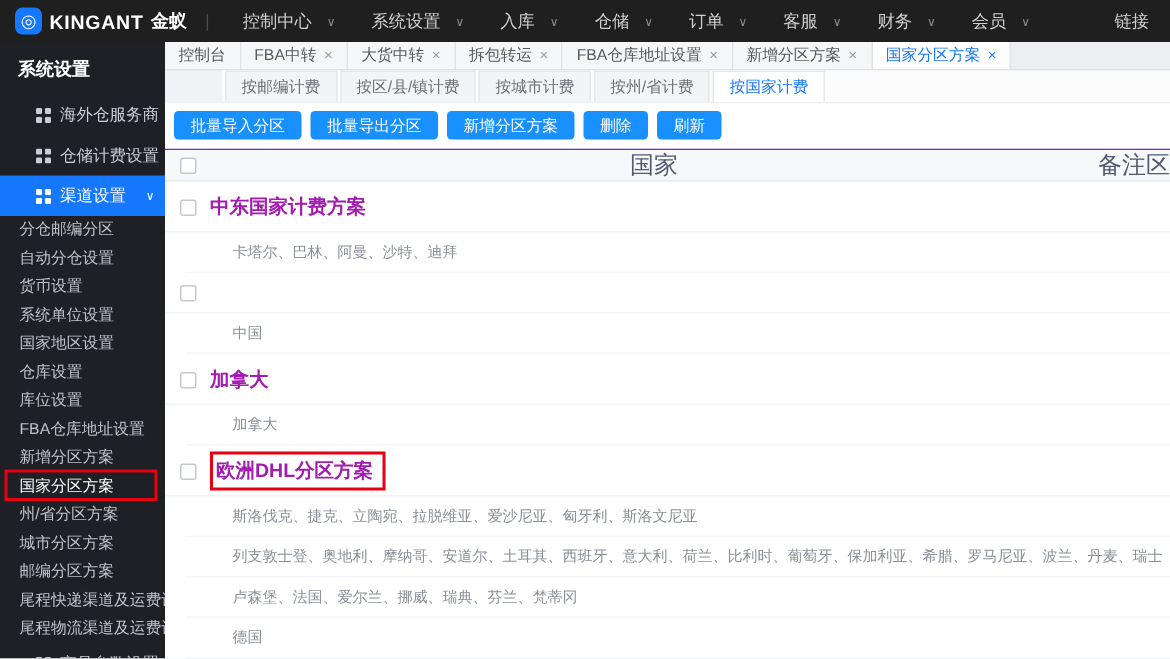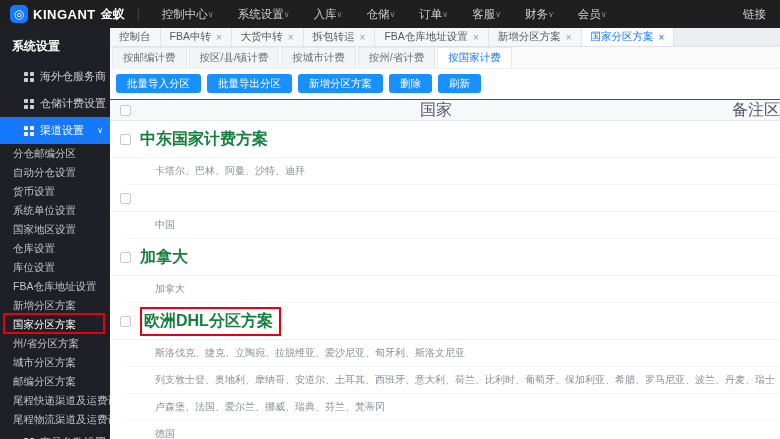--- a/index.html
+++ b/index.html
@@ -10,21 +10,21 @@
   
   .topbar { height:28px; background:#1f1f1f; display:flex; align-items:center; flex:0 0 28px; padding:0 10px; }
   .logo { display:flex; align-items:center; gap:5px; }
   .logo-icon { width:18px; height:18px; background:#1677ff; border-radius:5px; color:#fff;
     display:flex; align-items:center; justify-content:center; font-size:12px; font-weight:bold; }
   .logo-text { color:#fff; font-weight:bold; font-size:13px; letter-spacing:.5px; }
   .logo-cn { color:#fff; font-weight:bold; font-size:12px; }
   .top-sep { color:#4a4a4a; margin:0 12px; font-size:12px; }
   .top-menu { display:flex; align-items:center; gap:4px; flex:1; }
   .top-menu-item { color:#cfcfcf; font-size:11.5px; padding:0 10px; height:28px; display:flex;
-    align-items:center; gap:0; cursor:pointer; white-space:nowrap; }
+    align-items:center; gap:10px; cursor:pointer; white-space:nowrap; }
   .caret { font-size:8px; color:#8c8c8c; }
   .top-link { color:#cfcfcf; font-size:11.5px; padding:0 4px; }
 
   
   .body { flex:1; display:flex; min-height:0; }
 
   
   .sidebar { width:110px; background:#1e2025; color:#c9cdd4; flex:0 0 110px; overflow:hidden; position:relative; }
   .sb-title { color:#ffffff; font-weight:bold; font-size:12px; padding:10px 0 8px 12px; }
   .sb-group { height:27px; display:flex; align-items:center; gap:6px; padding-left:24px; font-size:11px;
@@ -46,40 +46,40 @@
   
   .tabbar { height:19px; background:#eceef1; border-bottom:1px solid #dfe2e6; display:flex; align-items:stretch; }
   .tab { display:flex; align-items:center; gap:5px; padding:0 9px; font-size:10.5px; color:#595959;
     background:#f5f6f8; border-right:1px solid #dfe2e6; cursor:pointer; white-space:nowrap; }
   .tab .x { color:#9b9b9b; font-size:10px; }
   .tab.active { background:#ffffff; color:#1677ff; }
   .tab.active .x { color:#1677ff; }
 
   
   .subtabbar { height:22px; background:#fbfbfc; border-bottom:1px solid #eef0f2; display:flex;
-    align-items:center; padding-left:2px; gap:2px; }
+    align-items:center; padding-left:2px; gap:2px;margin-left:38px; }
   .subtab { font-size:10.5px; color:#6b6f76; padding:2px 10px; background:#f3f4f6;
     border:1px solid #e6e8ec; border-bottom:none; height:100%; display:flex; align-items:center; cursor:pointer; }
   .subtab.active { color:#1677ff; background:#ffffff; }
 
   
   .toolbar { background:#ffffff; padding:5px 6px 6px 6px; display:flex; gap:6px; }
   .btn { background:#1890ff; color:#fff; border:none; border-radius:3px; font-size:10.5px;
     height:19px; padding:0 11px; cursor:pointer; font-family:inherit; }
 
   
   .table { background:#ffffff; flex:1; display:flex; flex-direction:column; overflow:hidden; }
   .thead { height:22px; background:#f6f8fa; border-top:1px solid #6d28d9; border-bottom:1px solid #e8ebee;
     display:flex; align-items:center; font-size:16px; color:#515a6e; }
   .col-check { width:30px; display:flex; justify-content:center; flex:0 0 30px; }
   .checkbox { width:11px; height:11px; border:1px solid #c5c8ce; border-radius:2px; background:#fff; cursor:pointer; }
   .col-country { flex:1; text-align:center; }
   .col-remark { width:48px; flex:0 0 48px; white-space:nowrap; overflow:hidden; }
   .trow-title { display:flex; align-items:center; padding:8px 0 7px 0; border-bottom:1px solid #f1f3f5; }
-  .row-title { font-size:16px; font-weight:bold; color:#15803d; }
+  .row-title { font-size:13px; font-weight:bold; color:#a21caf; }
   .row-title.red-framed { border:2px solid #e60012; padding:2px 6px 2px 2px; margin:-4px 0; }
   .trow-zone { display:flex; align-items:center; padding:6px 0; border-bottom:1px solid #f4f5f7;margin-left:14px; }
   .zone-text { font-size:10px; color:#8a8f99; padding-left:1px; white-space:nowrap; overflow:hidden; }
   .zone-indent { width:30px; flex:0 0 30px; }
 </style>
 </head>
 <body>
 
 <div class="app">
 

